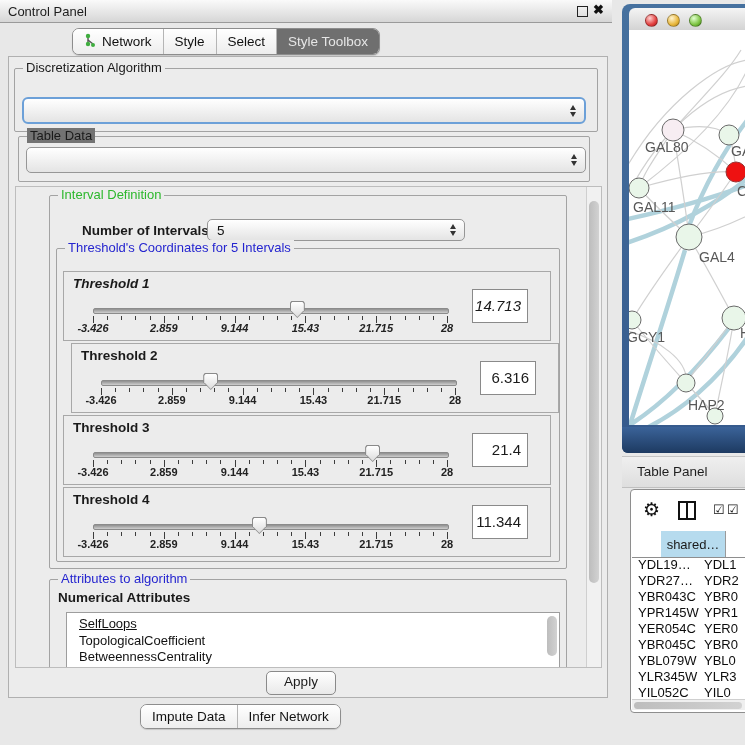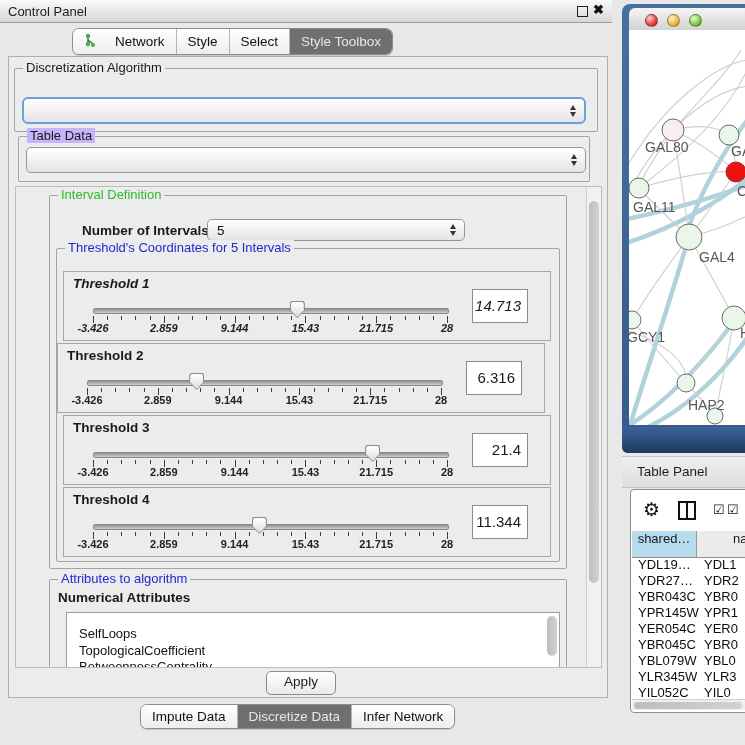--- a/index.html
+++ b/index.html
@@ -7,21 +7,21 @@
        font-family:"Liberation Sans", sans-serif;font-size:13px;color:#1a1a1a;
        background:#e8e8e8;}
   
   #titlebar{position:absolute;left:0;top:0;width:612px;height:22px;
     background:linear-gradient(#fafafa,#d6d6d6);border-bottom:1px solid #9a9a9a;}
   #titlebar .t{position:absolute;left:8px;top:4px;font-size:13px;color:#1c1c1c;}
   #float-btn{position:absolute;left:577px;top:6px;width:9px;height:9px;border:1.6px solid #222;background:transparent;}
   #close-btn{position:absolute;left:593px;top:2px;font-weight:bold;font-size:13px;color:#111;}
   .segbar{position:absolute;display:flex;border:1px solid #8d8d8d;border-radius:7px;overflow:hidden;
     background:#fff;box-shadow:0 1px 1px rgba(0,0,0,.15);}
-  .seg{display:flex;align-items:center;justify-content:center;gap:18px;
+  .seg{display:flex;align-items:center;justify-content:center;gap:5px;
     background:linear-gradient(#ffffff,#ededed);border-right:1px solid #b5b5b5;
     font-size:13.5px;color:#111;padding:0 11px;height:100%;box-sizing:border-box;white-space:nowrap;}
   .seg:last-child{border-right:none;}
   .seg.sel{background:var(--selbg,#6f6f6f);color:#e6e6e6;}
   #top-tabs{left:72px;top:28px;height:25px;}
   #bottom-tabs{left:140px;top:704px;height:23px;}
   #content-outer{position:absolute;left:8px;top:56px;width:600px;height:642px;
     background:#ececec;border:1px solid #b0b0b0;box-sizing:border-box;}
   .grp{position:absolute;border:1px solid #a3a3a3;border-radius:2px;box-sizing:border-box;}
   .glabel{position:absolute;top:-9px;left:8px;background:#ececec;padding:0 3px;font-size:13px;}
@@ -82,21 +82,21 @@
     background:linear-gradient(#efefef,#dedede);border-top:1px solid #c4c4c4;border-bottom:1px solid #c0c0c0;}
   #table-panel-bar .t{position:absolute;left:15px;top:7px;font-size:13.5px;color:#1e1e1e;}
   #table-box{position:absolute;left:630px;top:489px;width:140px;height:224px;
     background:#fff;border:1px solid #8e8e8e;border-radius:4px;box-sizing:border-box;}
   #gear-icon{position:absolute;left:12px;top:8px;font-size:19px;color:#111;}
   #split-icon{position:absolute;left:47px;top:11px;width:14px;height:15px;border:2px solid #111;box-sizing:content-box;}
   #split-icon:before{content:"";position:absolute;left:6px;top:0;width:2px;height:100%;background:#111;}
   .cb-icon{position:absolute;top:12px;font-size:13px;color:#111;}
   #thead{position:absolute;left:1px;top:41px;right:0;height:26px;display:flex;border-bottom:1px solid #8e8e8e;}
   .th{box-sizing:border-box;border-right:1px solid #9a9a9a;background:#ebebeb;
-    font-size:13px;display:flex;position:relative;}
+    font-size:13px;display:flex;align-items:center;position:relative;margin-left:29px;}
   .th.sel{background:var(--hdr,#b6dbee);justify-content:center;}
   #tbody{position:absolute;left:1px;top:67px;right:0;height:142px;overflow:hidden;}
   .trow{display:flex;height:16px;line-height:16px;font-size:13px;color:#0d0d0d;}
   .trow .c1{width:65px;padding-left:6px;box-sizing:border-box;white-space:nowrap;}
   .trow .c2{padding-left:7px;white-space:nowrap;}
   #hscroll{position:absolute;left:1px;right:0;top:209px;height:10px;background:#efefef;border-top:1px solid #cfcfcf;}
   #hscroll .sb-thumb{left:2px;top:1.5px;width:108px;height:7px;}
   .netlabel{font-size:14px;fill:#585858;font-family:"Liberation Sans",sans-serif;}
 </style>
 </head>
@@ -136,21 +136,21 @@
 
   <div class="grp" id="algo-group" style="left:14px;top:68px;width:584px;height:64px;">
     <span class="glabel">Discretization Algorithm</span>
   </div>
   <div class="combo" id="focus-combo" style="left:22px;top:97px;width:564px;height:27px;">
     <span class="arrows"></span>
   </div>
 
 
   <div class="grp" style="left:18px;top:136px;width:572px;height:46px;">
-    <span class="glabel" style="background:#c4b5fd;">Table Data</span>
+    <span class="glabel" style="background:#737373;">Table Data</span>
   </div>
   <div class="combo" style="left:26px;top:147px;width:560px;height:26px;">
     <span class="arrows"></span>
   </div>
 
   <div id="viewport" style="position:absolute;left:15px;top:186px;width:587px;height:482px;border:1px solid #bdbdbd;box-sizing:border-box;overflow:hidden;background:#ececec;">
 
     <div class="grp" style="left:33px;top:8px;width:518px;height:374px;">
       <span class="glabel green">Interval Definition</span>
       <span style="position:absolute;left:32px;top:27px;font-weight:bold;font-size:13.5px;">Number of Intervals</span>
@@ -196,21 +196,21 @@
             <div class="tick" style="left: 368.84px; top: 44px; height: 4px;"></div>
             <div class="tick" style="left: 383px; top: 44px; height: 7px;"></div>
             <div class="ticklabel" style="left: 29px;">-3.426</div>
             <div class="ticklabel" style="left: 99.8px;">2.859</div>
             <div class="ticklabel" style="left: 170.6px;">9.144</div>
             <div class="ticklabel" style="left: 241.4px;">15.43</div>
             <div class="ticklabel" style="left: 312.2px;">21.715</div>
             <div class="ticklabel" style="left: 383px;">28</div>
             <div class="valuebox">14.713</div>
           </div>
-          <div class="thr-box" style="left: 0; top: 94px; width: 488px; height: 70px;">
+          <div class="thr-box" style="left: 14px; top: 94px; width: 488px; height: 70px;">
             <div class="thr-label">Threshold 2</div>
             <div class="track"></div>
             <div class="thumb" style="left: 131.239px;">
               <div class="o"></div>
               <div class="i"></div>
             </div>
             <div class="tick" style="left: 29px; top: 44px; height: 7px;"></div>
             <div class="tick" style="left: 43.16px; top: 44px; height: 4px;"></div>
             <div class="tick" style="left: 57.32px; top: 44px; height: 4px;"></div>
             <div class="tick" style="left: 71.48px; top: 44px; height: 4px;"></div>
@@ -327,40 +327,37 @@
             <div class="valuebox">11.344</div>
           </div>
         </div>
     </div>
 
     <div class="grp" style="left:33px;top:392px;width:518px;height:110px;">
       <span class="glabel blue">Attributes to algorithm</span>
       <span style="position:absolute;left:8px;top:10px;font-weight:bold;font-size:13.5px;">Numerical Attributes</span>
       <div id="attr-list" style="left:16px;top:32px;width:494px;height:74px;">
 
-      <div class="attr-item" style="padding-top: 13px;">SelfLoops</div>
+      <div class="attr-item" style="padding-top: 3px; text-decoration: underline;">SelfLoops</div>
           <div class="attr-item">TopologicalCoefficient</div>
           <div class="attr-item">BetweennessCentrality</div>
           <div style="position:absolute;right:2px;top:3px;width:10px;height:40px;" class="sb-thumb"></div>
         </div>
     </div>
 
     <div class="sb-track-v" style="right:0;top:0;width:14px;height:100%;">
       <div class="sb-thumb" style="left:2px;top:14px;width:10px;height:382px;"></div>
     </div>
   </div>
 
   <div id="apply-btn">Apply</div>
 
   <div id="bottom-tabs" class="segbar">
       <div class="seg">
         <span>Impute Data</span>
-      </div>
-      <div class="seg sel">
-        <span>Discretize Data</span>
       </div>
       <div class="seg">
         <span>Infer Network</span>
       </div>
     </div>
 
   <div id="net-frame">
     <div id="net-titlebar">
       <span class="tl" id="tl-red"></span>
       <span class="tl" id="tl-yellow"></span>

